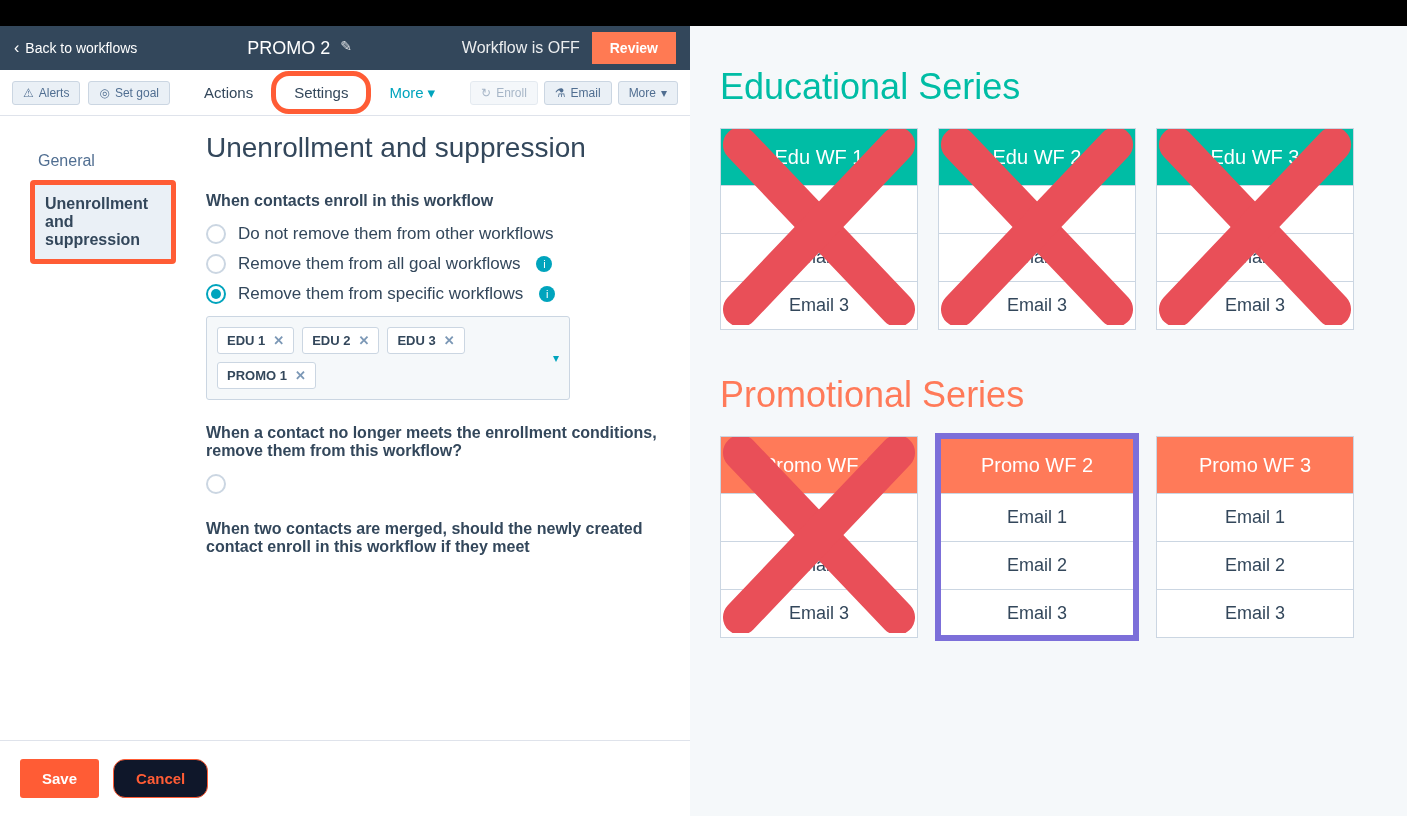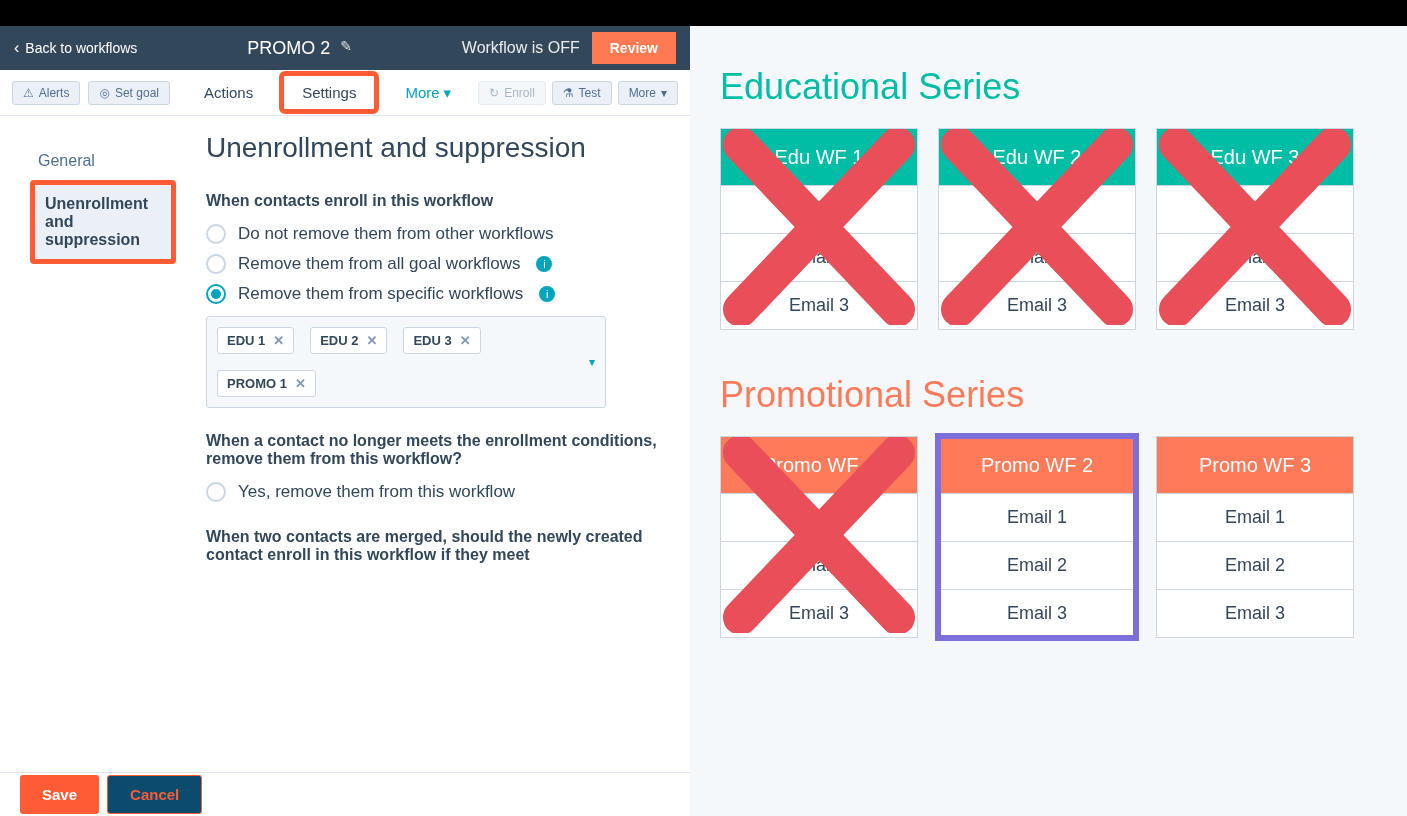--- a/index.html
+++ b/index.html
@@ -34,24 +34,24 @@
   .tabbar {
     display: flex; align-items: center; height: 46px; padding: 0 12px;
     border-bottom: 1px solid #dfe3eb; gap: 8px; background: #fff;
   }
   .pillbtn {
     border: 1px solid #cbd6e2; background: #eaf0f6; color: #506e91;
     border-radius: 3px; padding: 4px 10px; font-size: 12px; cursor: pointer;
     display: inline-flex; align-items: center; gap: 5px;
   }
   .pillbtn.disabled { opacity: .5; cursor: default; }
-  .tabs-center { flex: 1; display: flex; align-items: center; gap: 20px; margin-left: 20px; }
+  .tabs-center { flex: 1; display: flex; align-items: center; gap: 12px; margin-left: 20px; }
   .tab { font-size: 15px; color: #33475b; padding: 12px 6px; cursor: pointer; position: relative; }
   .tab.highlighted {
-    border: 5px solid #ff5c35; border-radius: 6px; padding: 8px 18px;
+    border: 5px solid #ff5c35; border-radius: 18px; padding: 8px 18px;
     background: #fff; font-weight: 500;
   }
   .tab.more { color: #00a4bd; font-weight: 500; display:flex; align-items:center; gap:4px;}
   .tabs-right { display: flex; gap: 6px; }
 
   
   .content { flex: 1; overflow: auto; display: flex; }
   .sidenav { width: 190px; padding: 26px 14px 0 30px; }
   .sidenav-item {
     font-size: 16px; color: #506e91; padding: 10px 8px; cursor: pointer;
@@ -70,42 +70,42 @@
   }
   .radio.selected { border-color: #00a4bd; }
   .radio.selected::after { content: ""; width: 10px; height: 10px; border-radius: 50%; background: #00a4bd; }
   .info-dot {
     width: 16px; height: 16px; border-radius: 50%; background: #00a4bd;
     color: #fff; font-size: 11px; display: inline-flex; align-items: center; justify-content: center;
     margin-left: 4px;
   }
   .tokenbox {
     border: 1px solid #cbd6e2; border-radius: 3px; padding: 10px 10px;
-    display: flex; flex-wrap: wrap; gap: 16px; width: 400px; position: relative;
+    display: flex; flex-wrap: wrap; gap: 8px; width: 364px; position: relative;
     margin: 12px 0 24px 0; background:#f5f8fa;
   }
   .token {
     border: 1px solid #cbd6e2; background: #fff; border-radius: 3px;
     padding: 5px 9px; font-size: 13px; font-weight: 600; color: #33475b;
     display: inline-flex; align-items: center; gap: 8px;
   }
   .token .x { color: #7c98b6; cursor: pointer; font-size:13px; }
   .caret { position: absolute; right: 10px; top: 50%; transform: translateY(-50%); color: #00a4bd; font-size: 12px; }
 
   .footer {
-    border-top: 1px solid #dfe3eb; padding: 2px 20px; display: flex; gap: 8px;
+    border-top: 1px solid #dfe3eb; padding: 18px 20px; display: flex; gap: 14px;
     background: #fff;
   }
   .btn-primary {
     background: #ff5c35; color: #fff; border: none; padding: 10px 22px;
     font-weight: 600; font-size: 15px; border-radius: 3px; cursor: pointer;
   }
   .btn-secondary {
-    background: #0c4a6e; color: #ff5c35; border: 1px solid #ff5c35; padding: 10px 22px;
-    font-weight: 600; font-size: 15px; border-radius: 3px; cursor: pointer;
+    background: #0f172a; color: #ff5c35; border: 1px solid #ff5c35; padding: 10px 22px;
+    font-weight: 600; font-size: 15px; border-radius: 12px; cursor: pointer;
   }
 
   
   .series-title { font-size: 36px; font-weight: 400; margin-bottom: 20px; }
   .series-title.edu { color: #00bda5; }
   .series-title.promo { color: #ff7a59; margin-top: 44px; }
   .card-row { display: flex; gap: 20px; }
   .card {
     width: 198px; border: 1px solid #cbd6e2; background: #fff; position: relative;
   }
@@ -166,21 +166,21 @@
         </div>
       </div>
 
       <div class="tabs-right">
         <div class="pillbtn disabled">
           <span>↻</span>
           <span>Enroll</span>
         </div>
         <div class="pillbtn">
           <span>⚗</span>
-          <span>Test</span>
+          <span>Email</span>
         </div>
         <div class="pillbtn">
           <span>More</span>
           <span>▾</span>
         </div>
       </div>
     </div>
 
     <div class="content">
       <div class="sidenav">
@@ -224,21 +224,20 @@
           <span class="token">
             <span>PROMO 1</span>
             <span class="x">✕</span>
           </span>
           <span class="caret">▾</span>
         </div>
 
         <div class="qtext">When a contact no longer meets the enrollment conditions, remove them from this workflow?</div>
         <div class="radio-row">
           <span class="radio"></span>
-          <span>Yes, remove them from this workflow</span>
         </div>
 
         <div class="qtext" style="margin-top:26px;">When two contacts are merged, should the newly created contact enroll in this workflow if they meet</div>
       </div>
     </div>
 
     <div class="footer">
       <button class="btn-primary">Save</button>
       <button class="btn-secondary">Cancel</button>
     </div>

